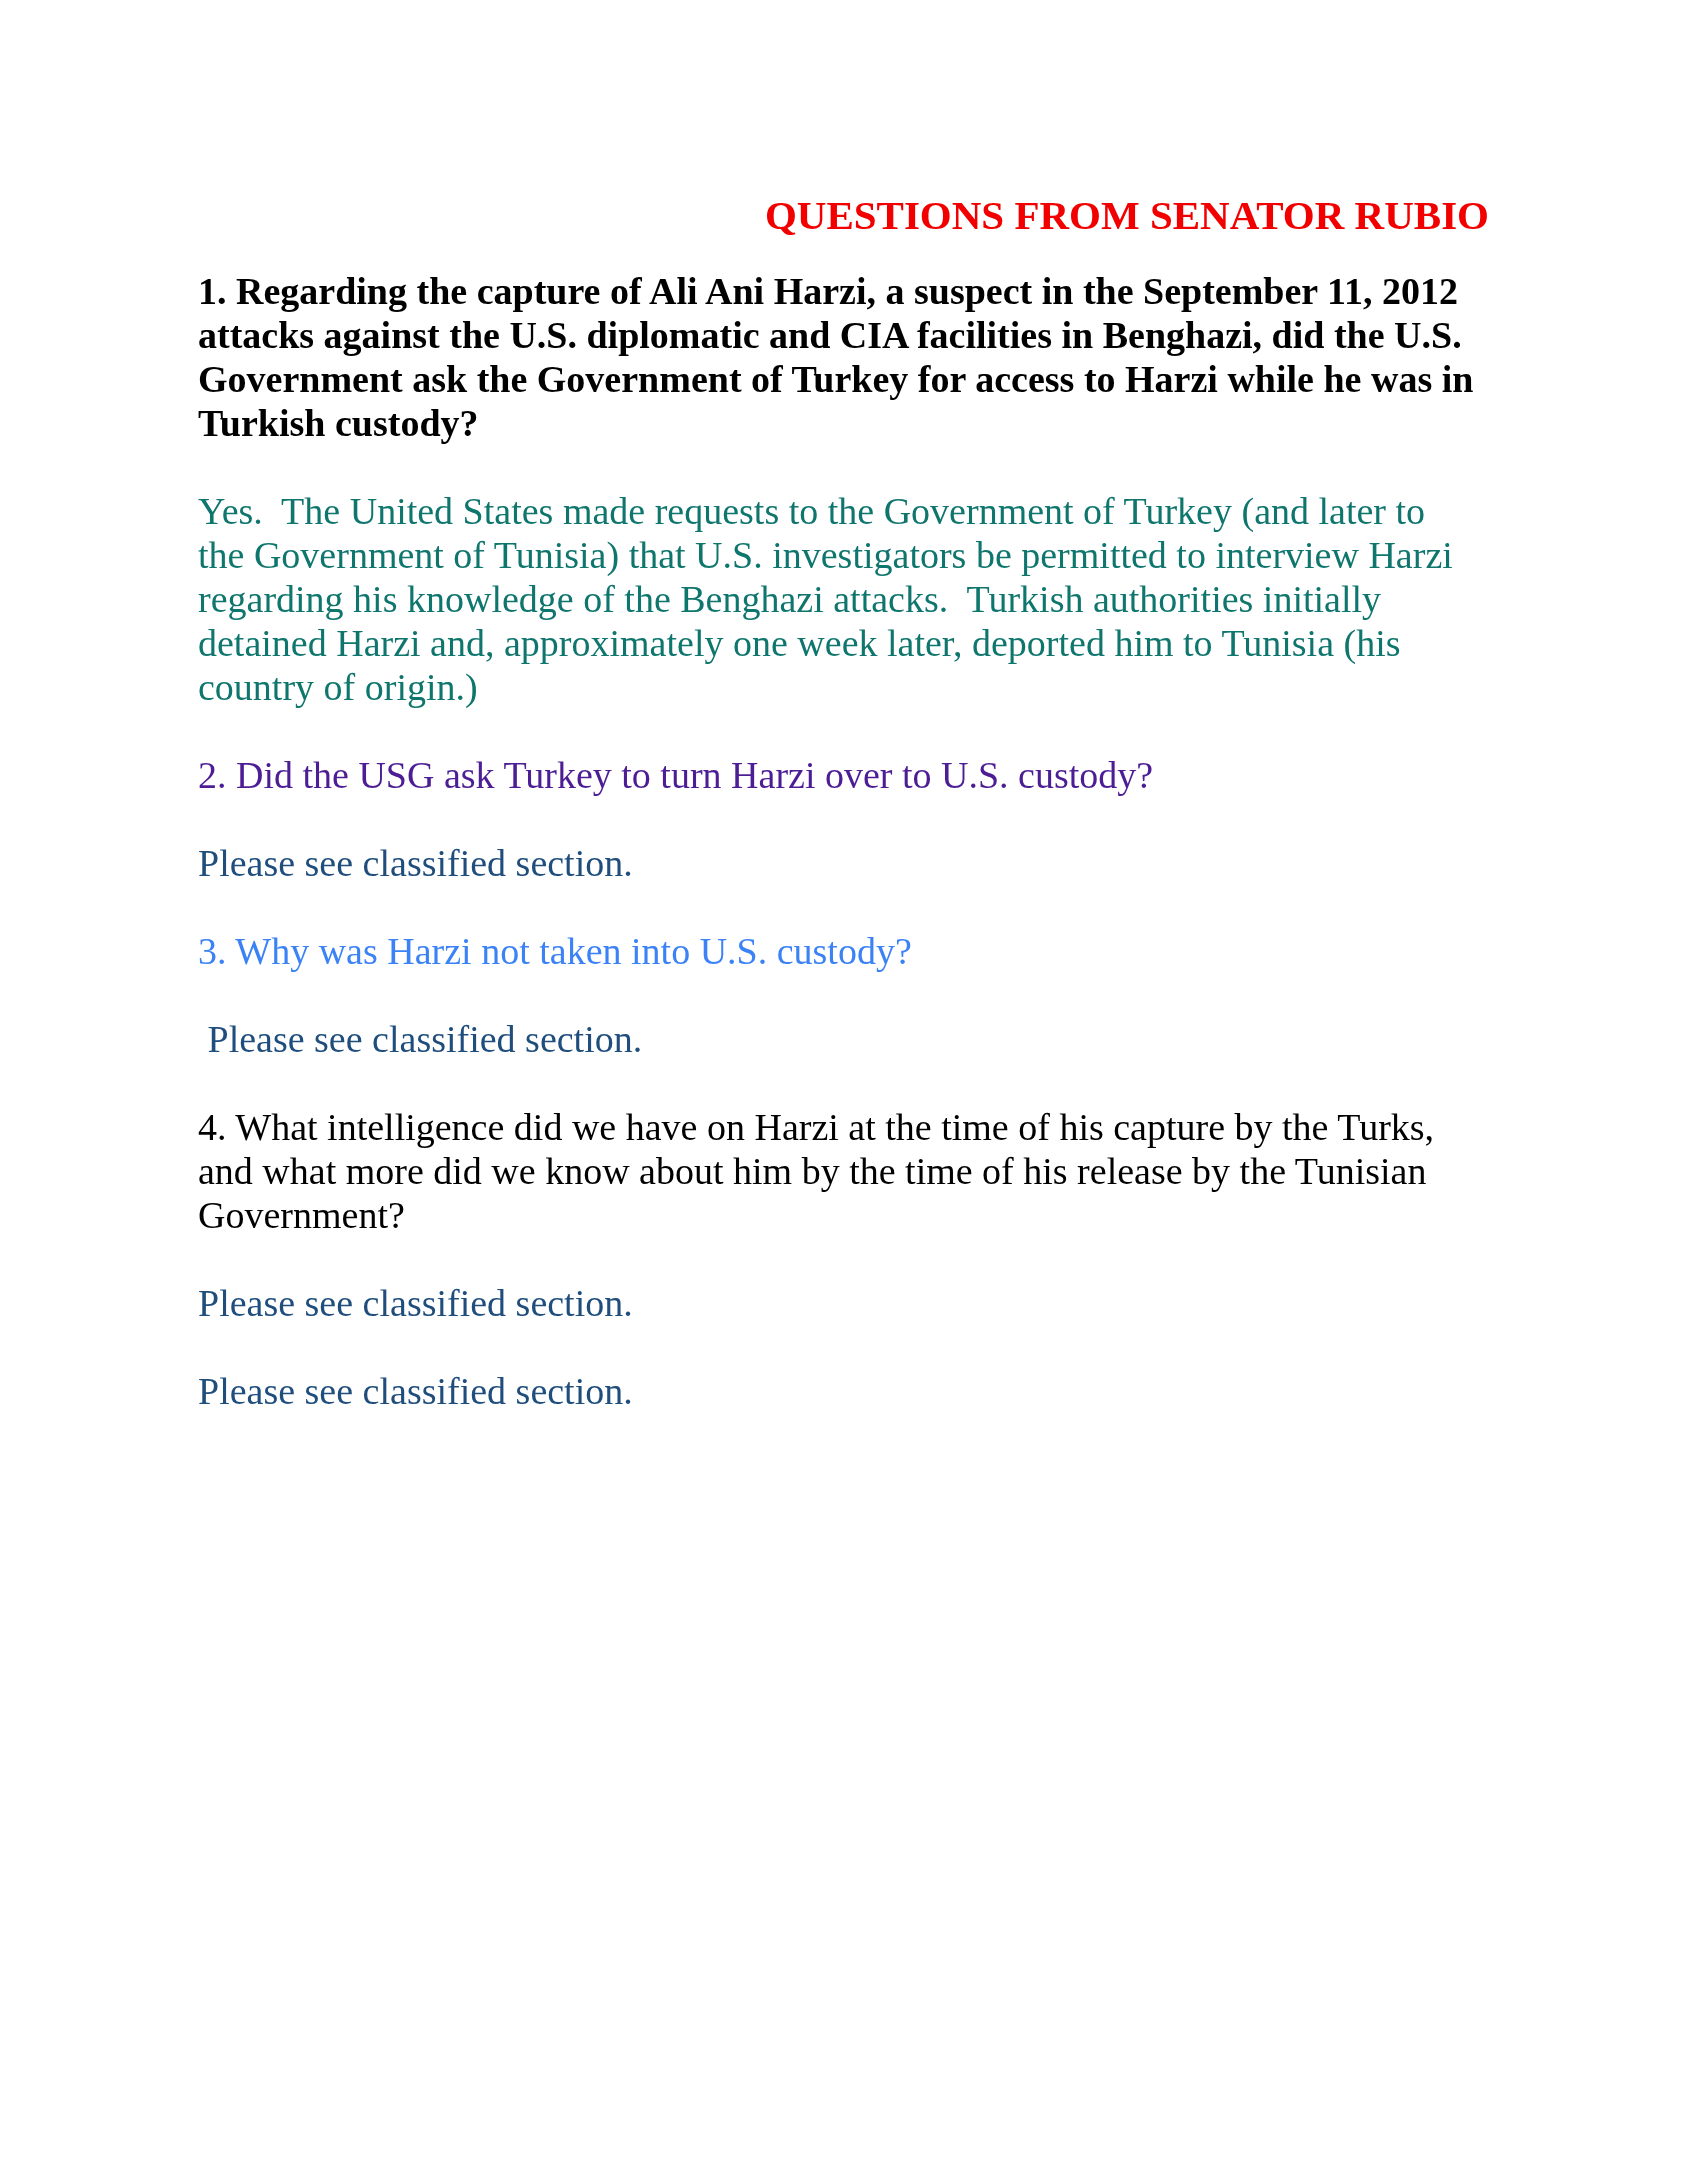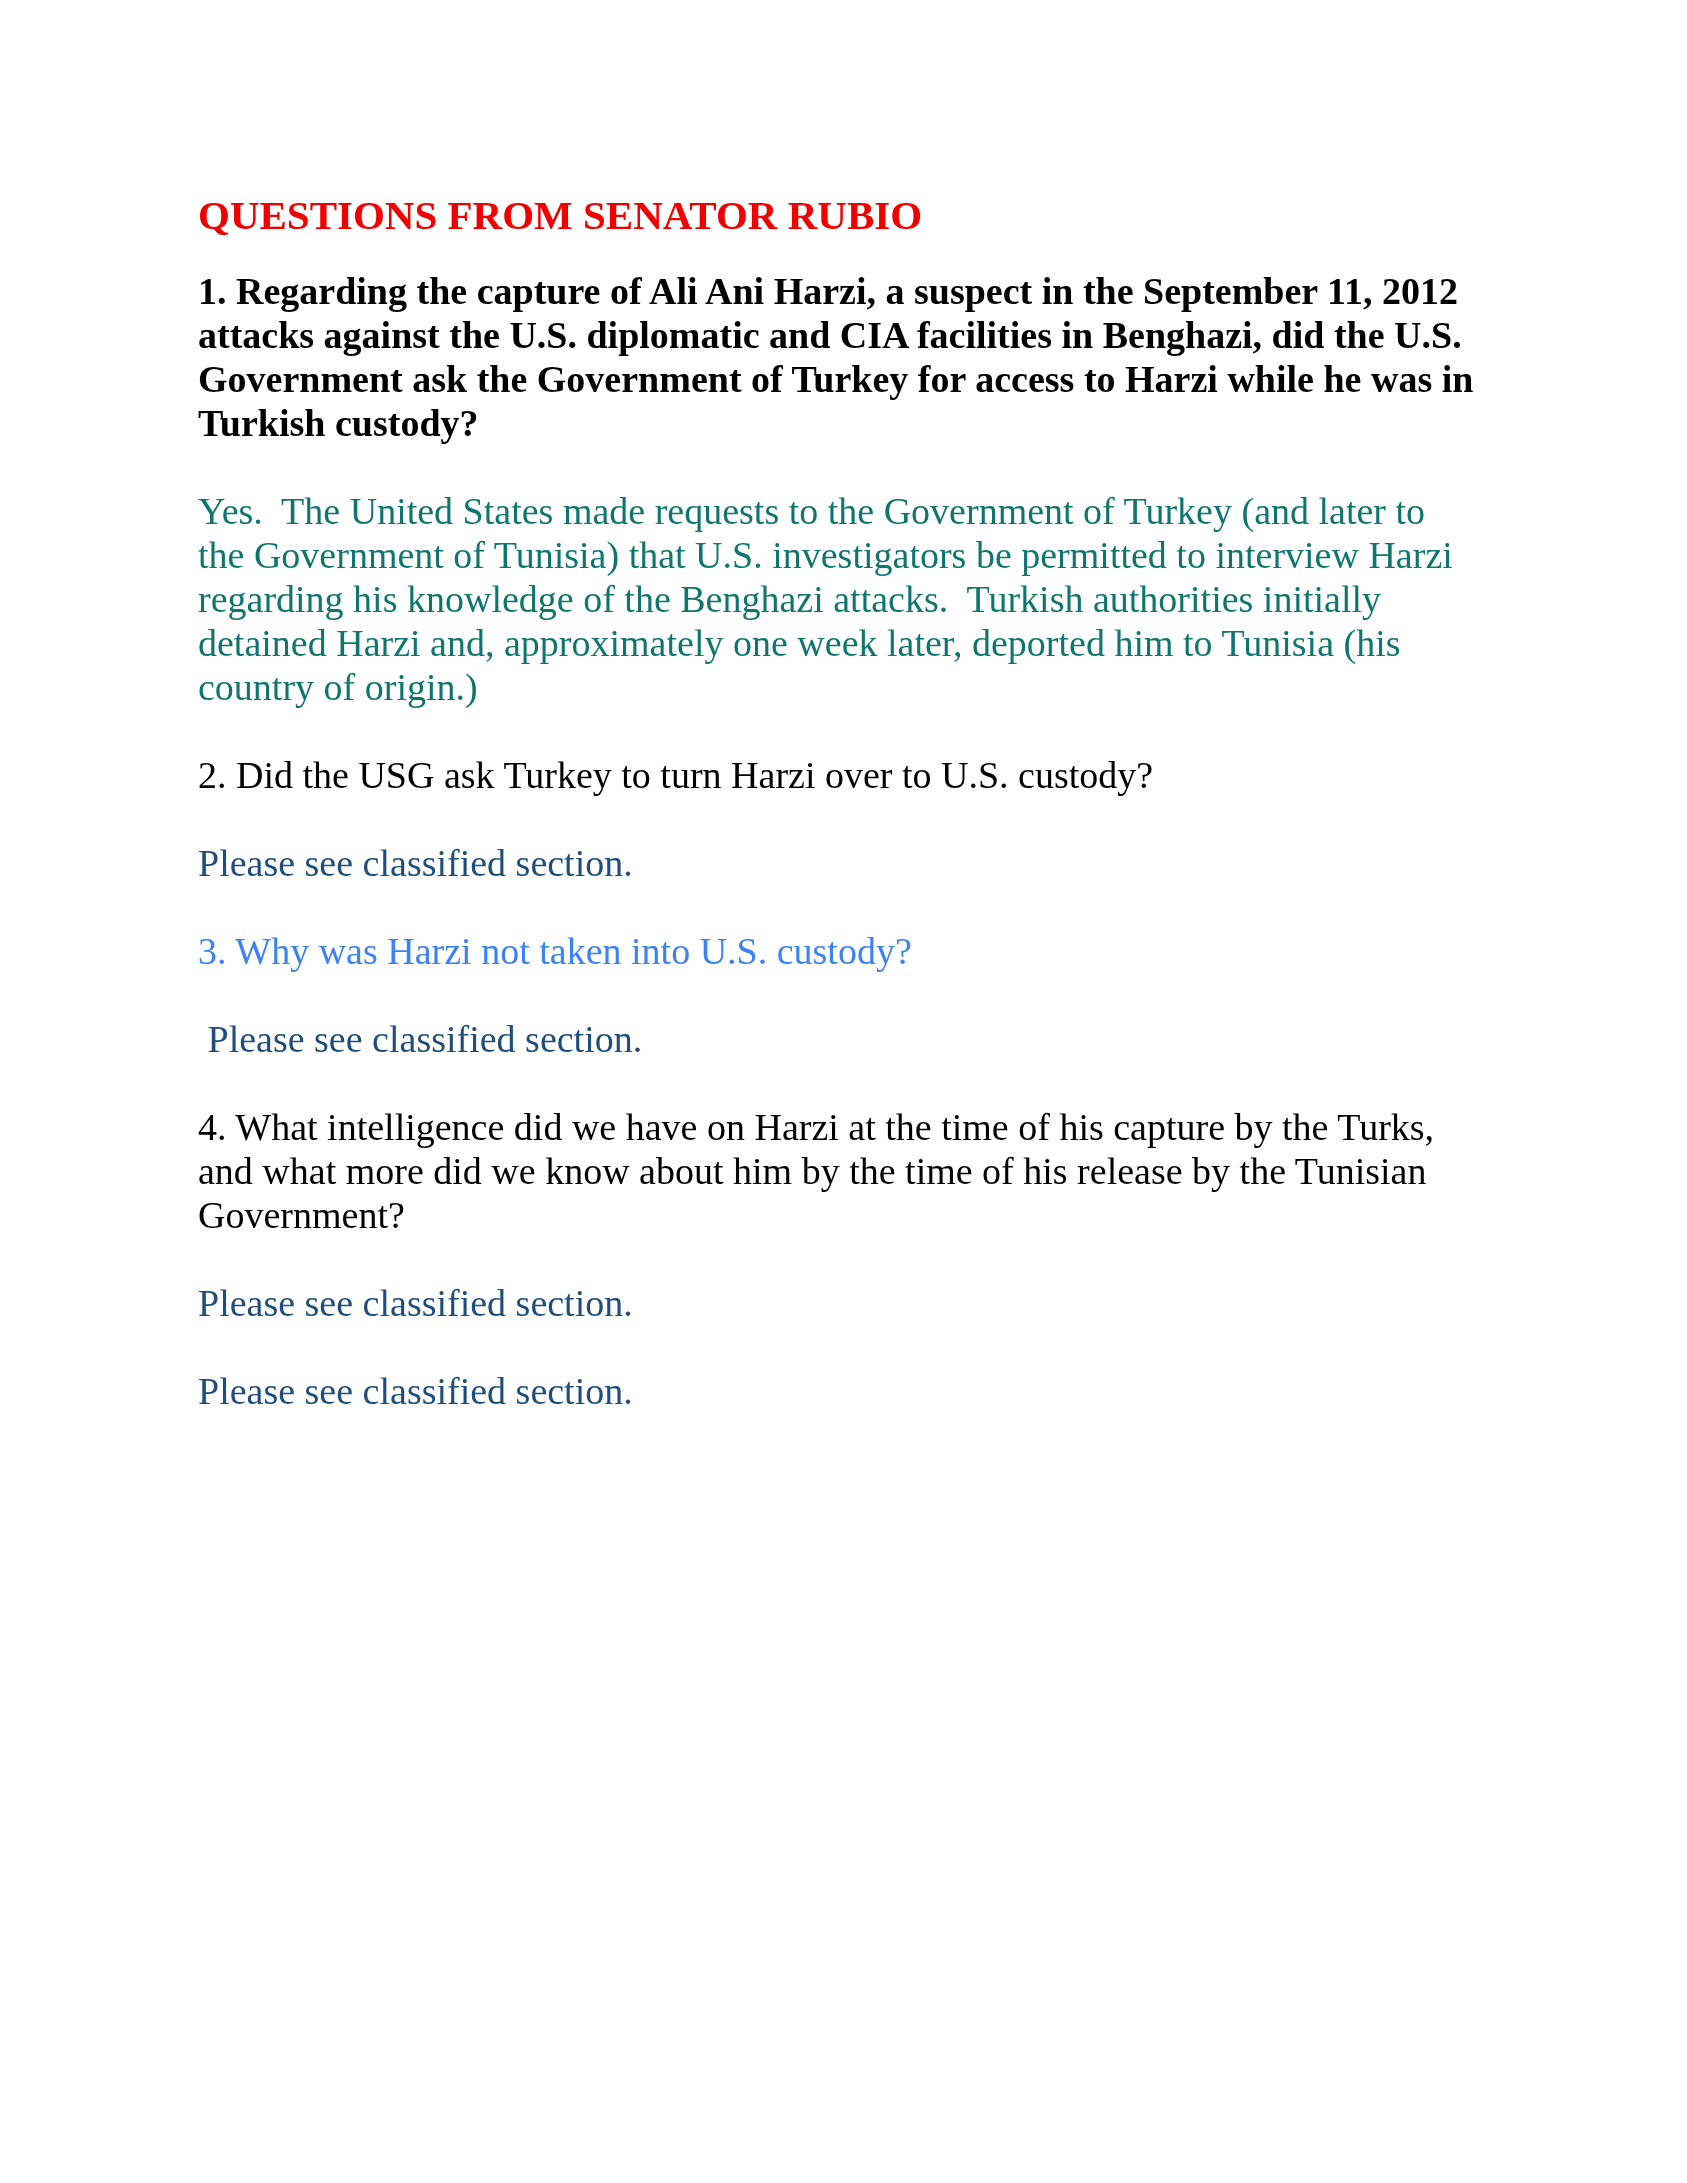--- a/index.html
+++ b/index.html
@@ -13,21 +13,21 @@
     height: 2183px;
     background: #ffffff;
     overflow: hidden;
     font-family: "Liberation Serif", "DejaVu Serif", serif;
   }
   .content {
     padding: 193px 198px 0 198px;
   }
   .doc-title {
     margin: 0 0 32px 0;
-    text-align: left;
+    text-align: right;
     font-weight: bold;
     font-size: 41px;
     line-height: 44px;
     white-space: pre-wrap;
     color: #f20000;
   }
   p.question, p.answer {
     margin: 0 0 44px 0;
     font-size: 38px;
     line-height: 44px;
@@ -45,21 +45,21 @@
 
   <p class="question" style="color: rgb(0, 0, 0); font-weight: bold;">1. Regarding the capture of Ali Ani Harzi, a suspect in the September 11, 2012
 attacks against the U.S. diplomatic and CIA facilities in Benghazi, did the U.S.
 Government ask the Government of Turkey for access to Harzi while he was in
 Turkish custody?</p>
       <p class="answer" style="color: #0f766e;">Yes.  The United States made requests to the Government of Turkey (and later to
 the Government of Tunisia) that U.S. investigators be permitted to interview Harzi
 regarding his knowledge of the Benghazi attacks.  Turkish authorities initially
 detained Harzi and, approximately one week later, deported him to Tunisia (his
 country of origin.)</p>
-      <p class="question" style="color: #000000;">2. Did the USG ask Turkey to turn Harzi over to U.S. custody?</p>
+      <p class="question" style="color: #4c1d95;">2. Did the USG ask Turkey to turn Harzi over to U.S. custody?</p>
       <p class="answer" style="color: rgb(31, 78, 125);">Please see classified section.</p>
       <p class="question" style="color: #3b82f6;">3. Why was Harzi not taken into U.S. custody?</p>
       <p class="answer" style="color: rgb(31, 78, 125);"> Please see classified section.</p>
       <p class="question" style="color: rgb(0, 0, 0);">4. What intelligence did we have on Harzi at the time of his capture by the Turks,
 and what more did we know about him by the time of his release by the Tunisian
 Government?</p>
       <p class="answer" style="color: rgb(31, 78, 125);">Please see classified section.</p>
       <p class="answer" style="color: rgb(31, 78, 125);">Please see classified section.</p>
     </div>
 </div>

